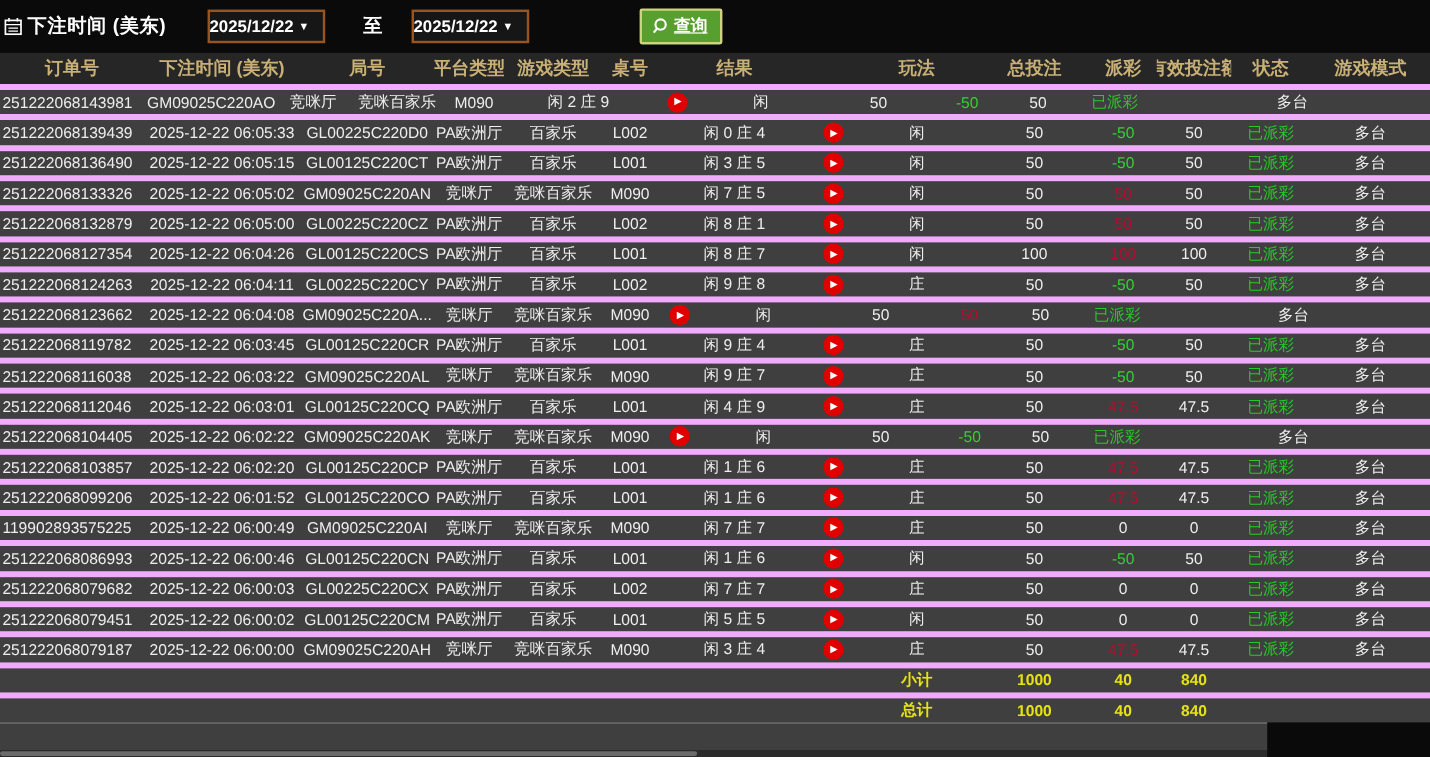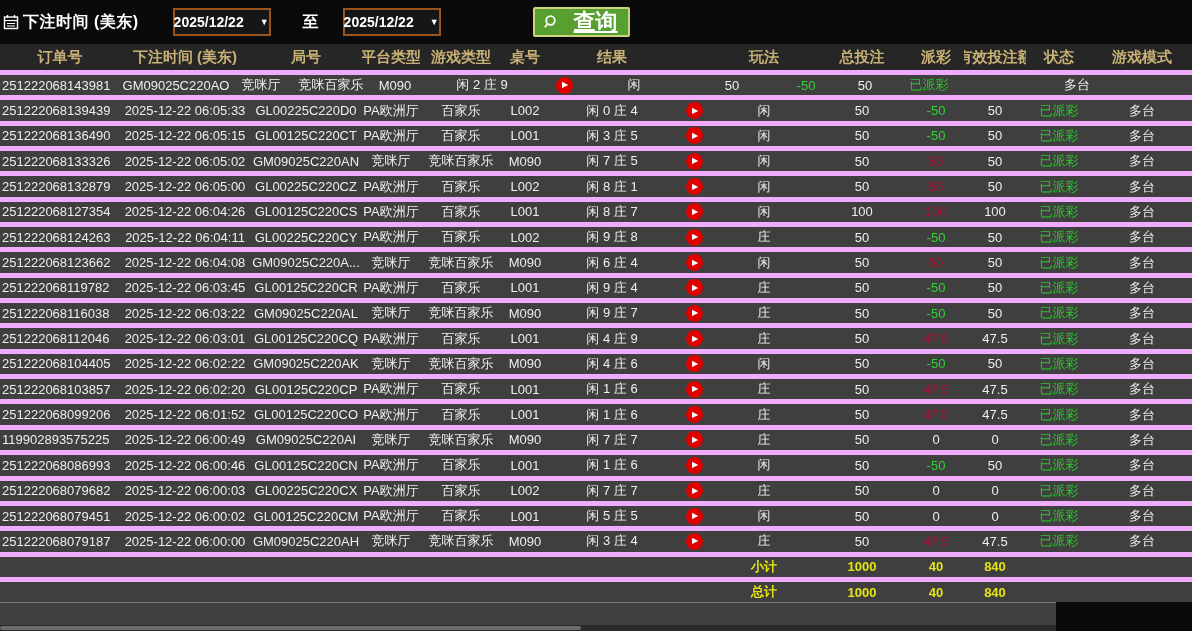--- a/index.html
+++ b/index.html
@@ -10,31 +10,31 @@
   }
   .app { display:flex; flex-direction:column; width:1056px; height:631px; }
 
   
   .topbar { height:44px; flex:0 0 auto; display:flex; align-items:center; background:#0a0a0a; }
   .cal-icon { margin-left:3px; display:flex; align-items:center; }
   .filter-label { color:#ffffff; font-weight:bold; font-size:16px; margin-left:4px; letter-spacing:0.5px; }
   .date-input {
     margin-left:34px; width:98px; height:28px;
     background:#161616; border:2px solid var(--date-border,#9a551f);
-    display:flex; align-items:center; justify-content:flex-end; gap:16px;
+    display:flex; align-items:center; justify-content:flex-start; gap:4px;
     color:#ffffff; font-weight:bold; font-size:14px; cursor:pointer;
   }
   .date-input.second { margin-left:24px; }
   .caret { font-size:9px; color:#ffffff; }
   .to-label { color:#ffffff; font-weight:bold; font-size:16px; margin-left:32px; }
   .query-btn {
     margin-left:92px; height:30px; padding:0 10px 0 7px;
     background:var(--query-green,#579f2e); border:2px solid #cdd37e; border-radius:2px;
-    display:flex; align-items:center; gap:16px; cursor:pointer;
-    color:#ffffff; font-size:22px; font-weight:bold;text-decoration:underline;
+    display:flex; align-items:center; gap:4px; cursor:pointer;
+    color:#ffffff; font-size:14px; font-weight:bold;text-decoration:underline;
   }
 
   
   .thead-row, .row { display:flex; width:1192px; }
   .thead-row {
     height:26px; flex:0 0 auto; background:#262626;
     color:var(--gold,#c9b176); font-weight:bold; font-size:15px;
   }
   .row {
     height:25.35px; flex:0 0 auto; background:var(--row-bg,#3f3f3f);
@@ -263,21 +263,20 @@
         <div class="cell c-status status-green">已派彩</div>
         <div class="cell c-mode">多台</div>
       </div>
       <div class="row">
         <div class="cell c-order">251222068123662</div>
         <div class="cell c-time">2025-12-22 06:04:08</div>
         <div class="cell c-round">GM09025C220A...</div>
         <div class="cell c-platform">竞咪厅</div>
         <div class="cell c-game">竞咪百家乐</div>
         <div class="cell c-table">M090</div>
-        <div class="cell c-result">闲 6 庄 4</div>
         <div class="cell c-play">
           <span class="play-btn">▶</span>
         </div>
         <div class="cell c-bet">闲</div>
         <div class="cell c-total">50</div>
         <div class="cell c-payout pos">50</div>
         <div class="cell c-valid">50</div>
         <div class="cell c-status status-green">已派彩</div>
         <div class="cell c-mode">多台</div>
       </div>
@@ -335,21 +334,20 @@
         <div class="cell c-status status-green">已派彩</div>
         <div class="cell c-mode">多台</div>
       </div>
       <div class="row">
         <div class="cell c-order">251222068104405</div>
         <div class="cell c-time">2025-12-22 06:02:22</div>
         <div class="cell c-round">GM09025C220AK</div>
         <div class="cell c-platform">竞咪厅</div>
         <div class="cell c-game">竞咪百家乐</div>
         <div class="cell c-table">M090</div>
-        <div class="cell c-result">闲 4 庄 6</div>
         <div class="cell c-play">
           <span class="play-btn">▶</span>
         </div>
         <div class="cell c-bet">闲</div>
         <div class="cell c-total">50</div>
         <div class="cell c-payout neg">-50</div>
         <div class="cell c-valid">50</div>
         <div class="cell c-status status-green">已派彩</div>
         <div class="cell c-mode">多台</div>
       </div>

